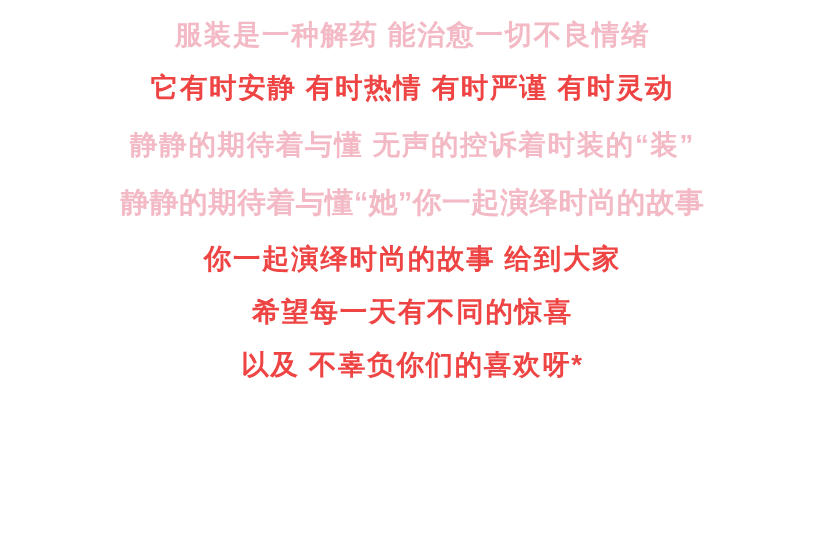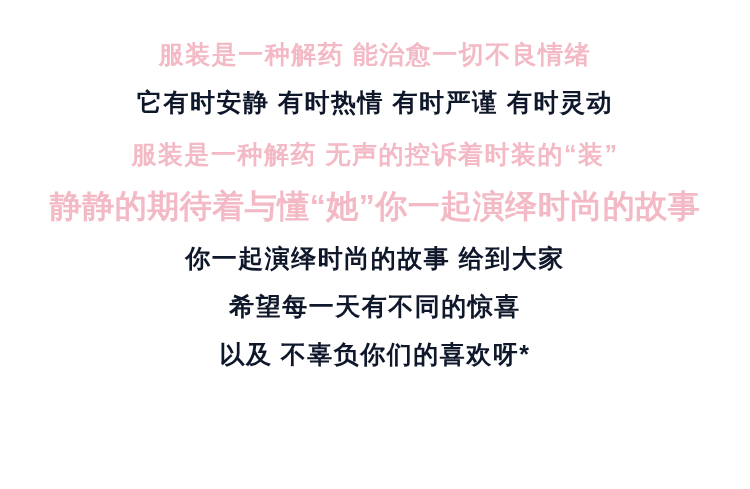--- a/index.html
+++ b/index.html
@@ -10,56 +10,56 @@
     width: 750px;
     height: 489px;
     background: #ffffff;
     font-family: "Liberation Sans", sans-serif;
     overflow: hidden;
   }
   .poem {
     width: 750px;
     height: 489px;
     box-sizing: border-box;
-    padding: 30px 20px 10px 20px;
+    padding: 8px 20px 10px 20px;
     display: flex;
     flex-direction: column;
     align-items: center;
     justify-content: flex-start;
   }
   .line {
     width: 100%;
     text-align: center;
     font-size: 25px;
     line-height: 40px;
     letter-spacing: 1.5px;
     font-weight: bold;
     white-space: nowrap;
   }
   .line.pink {
     color: #f3b9c4;
   }
   .line.dark {
-    color: #0f172a;
+    color: #ef4444;
   }
   .line.l0 { margin-top: 4px; }
   .line.l1 { margin-top: 8px; }
   .line.l2 { margin-top: 8px; }
   .line.l3 { margin-top: 12px; }
   .line.l4 { margin-top: 8px; }
-  .line.l5 { margin-top: 12px; font-size: 32px; letter-spacing: 0.5px; }
+  .line.l5 { margin-top: 12px; font-size: 26px; letter-spacing: 0.5px; }
   .line.l6 { margin-top: 6px; }
   .line.l7 { margin-top: 12px; }
   .line.l8 { margin-top: 8px; }
   .line.l9 { margin-top: 8px; }
 </style>
 </head>
 <body>
 
 <div class="poem">
   <div class="line pink l0">服装是一种解药 能治愈一切不良情绪</div>
   <div class="line dark l1">它有时安静 有时热情 有时严谨 有时灵动</div>
-  <div class="line pink l3">服装是一种解药 无声的控诉着时装的“装”</div>
+  <div class="line pink l3">静静的期待着与懂 无声的控诉着时装的“装”</div>
   <div class="line pink l5">静静的期待着与懂“她”你一起演绎时尚的故事</div>
   <div class="line dark l7">你一起演绎时尚的故事 给到大家</div>
   <div class="line dark l8">希望每一天有不同的惊喜</div>
   <div class="line dark l9">以及 不辜负你们的喜欢呀*</div>
 </div>
 
 </body></html>

